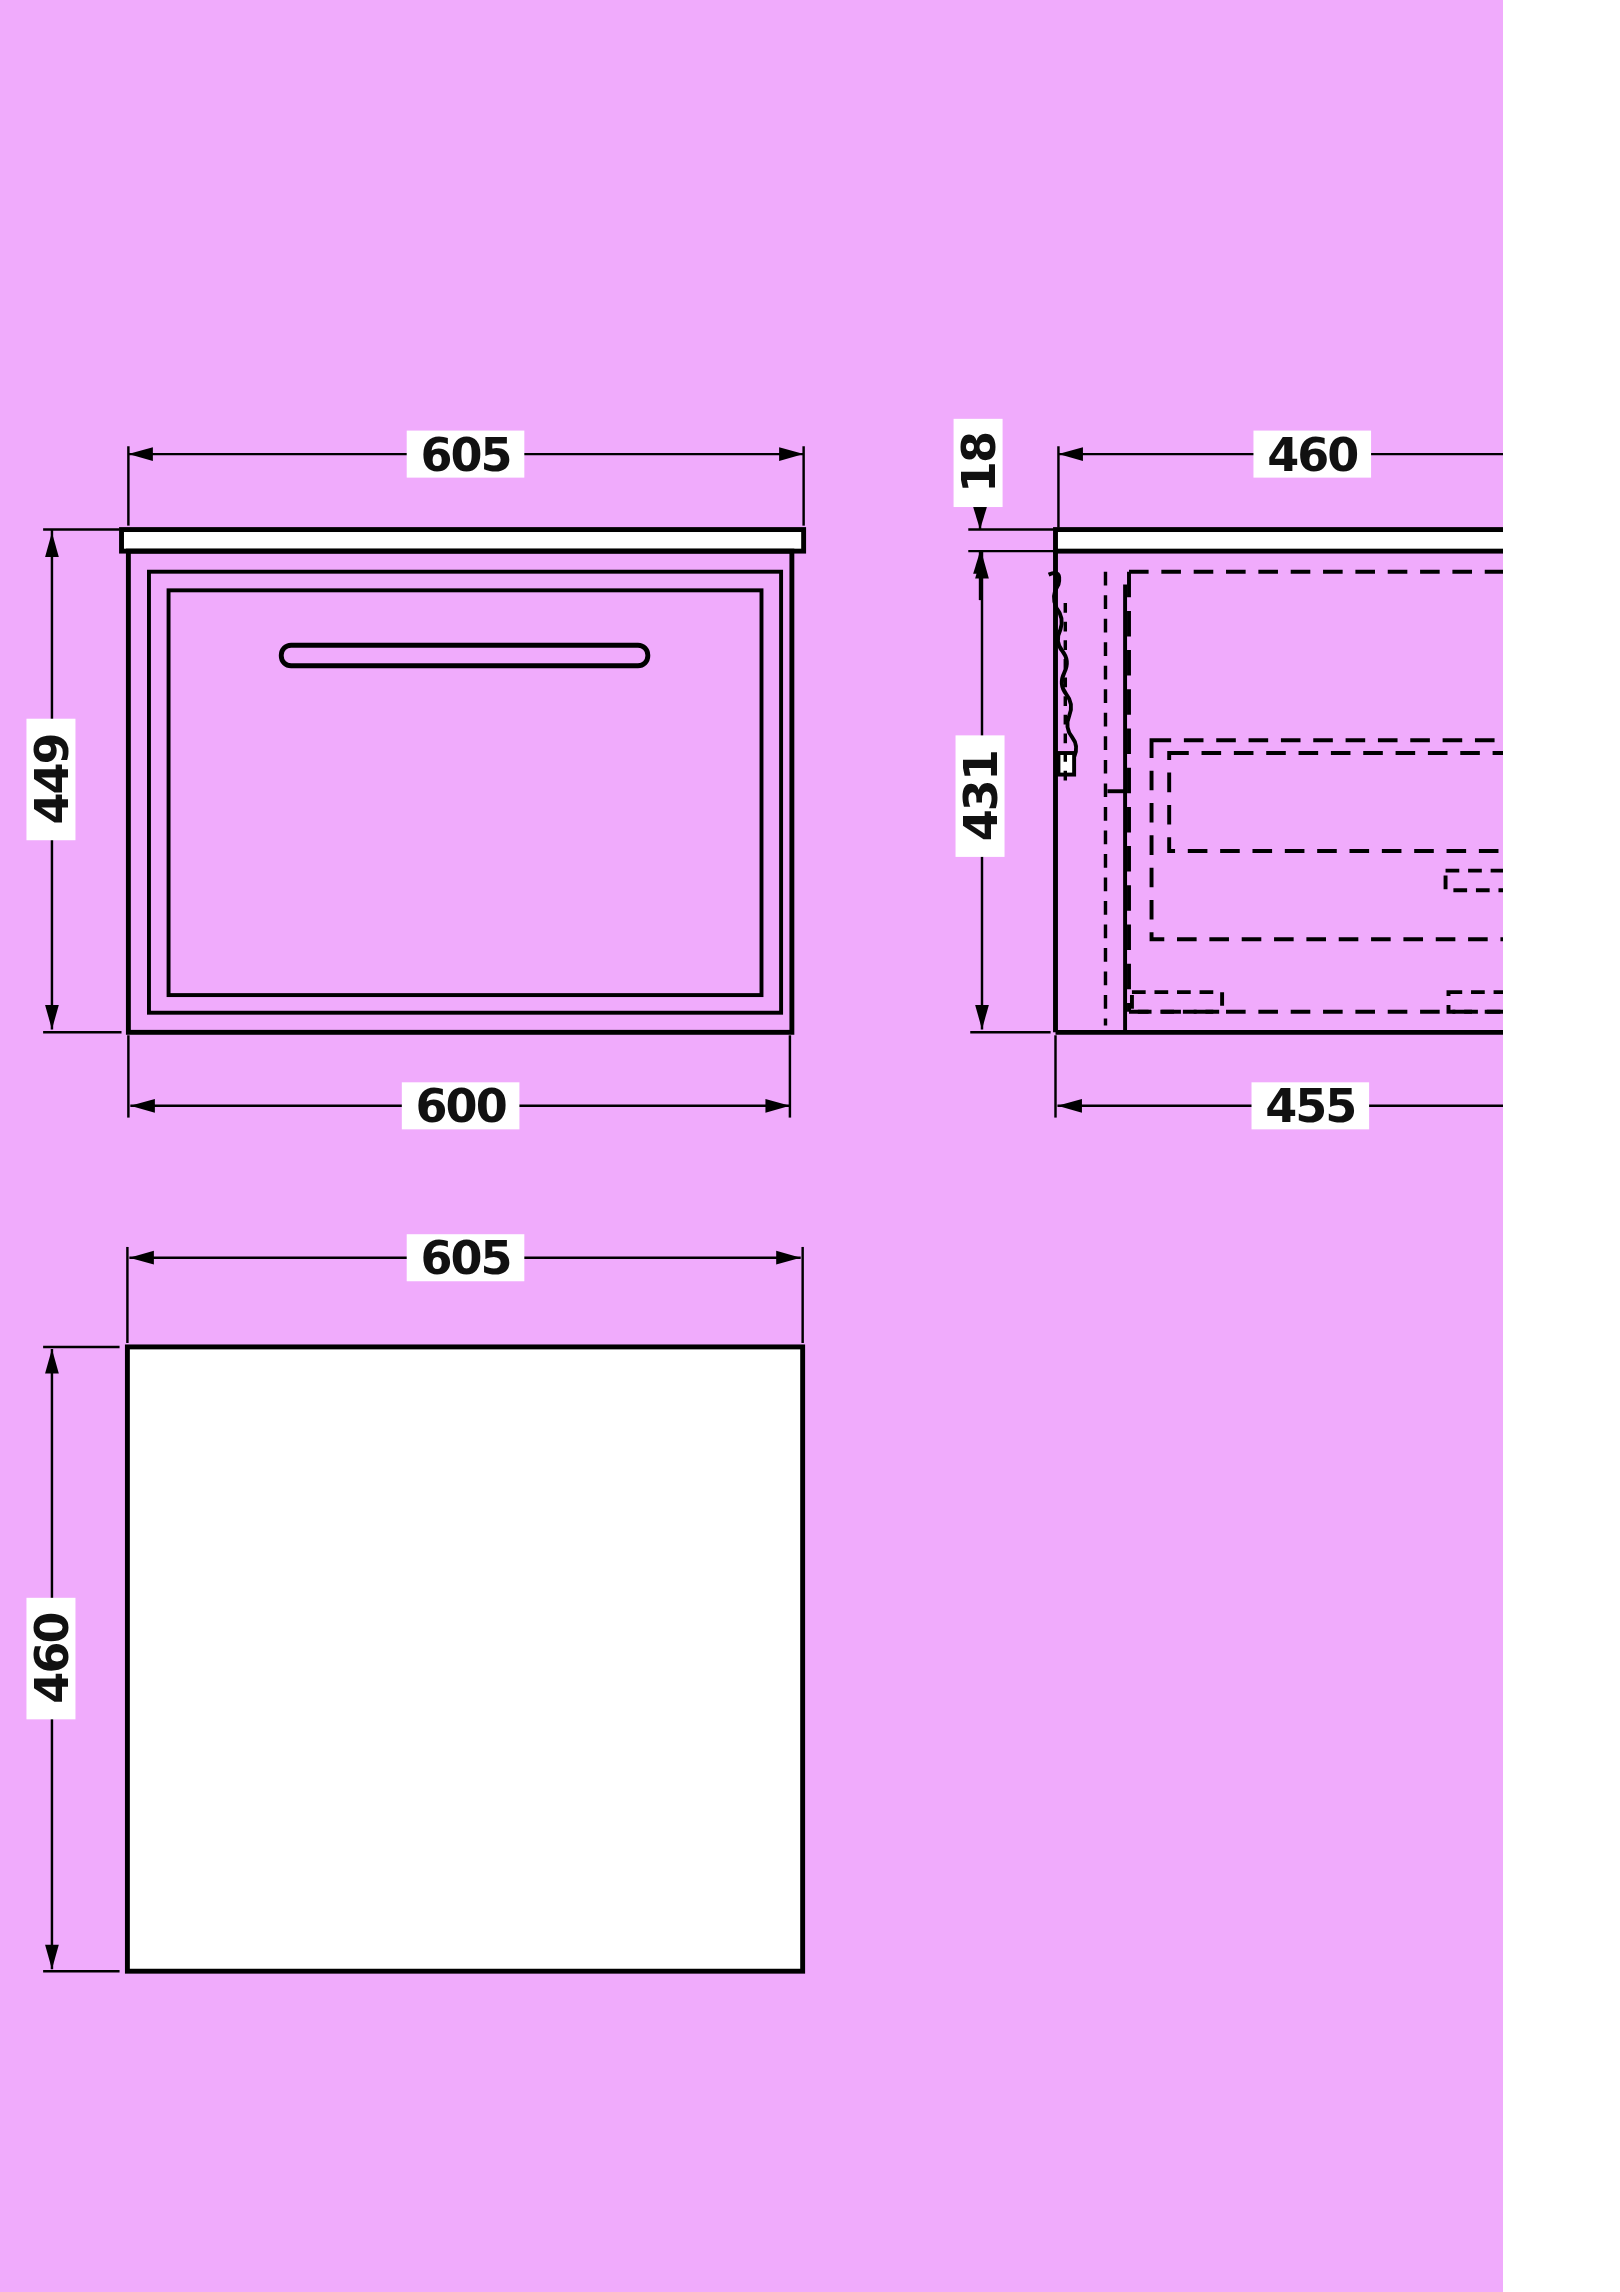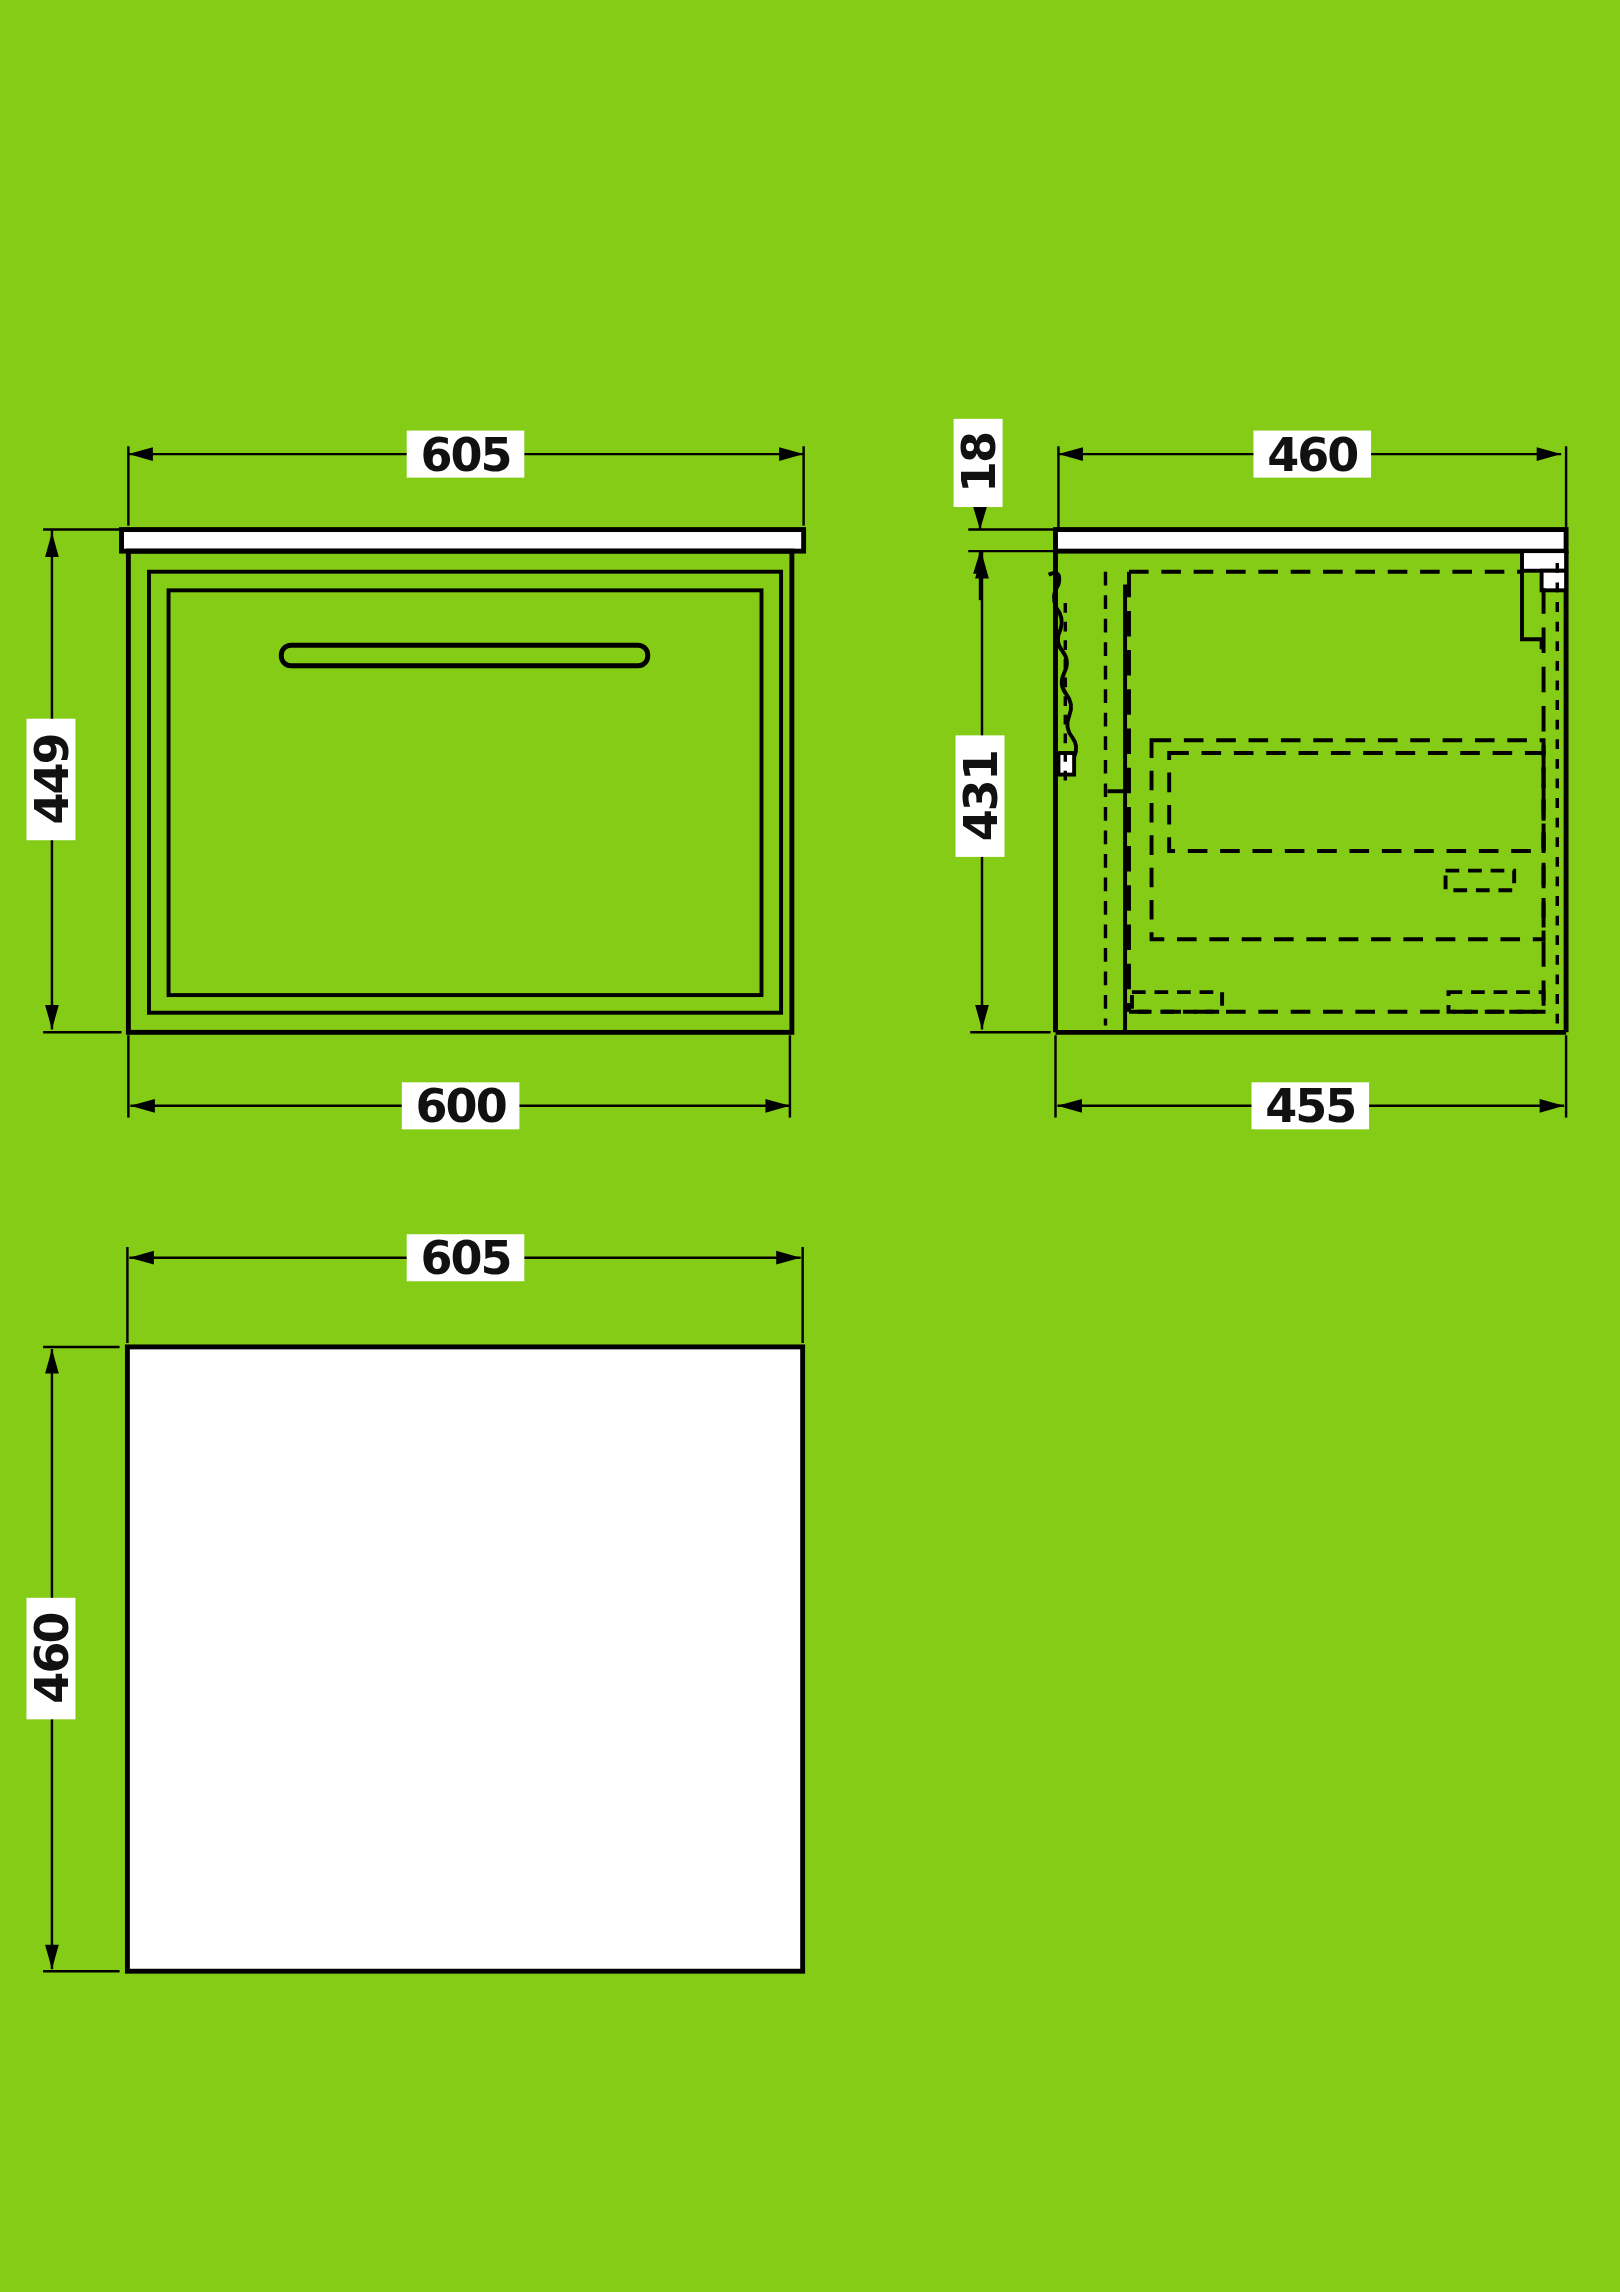--- a/index.html
+++ b/index.html
@@ -2,23 +2,23 @@
 <html><head>
 <meta charset="utf-8">
 <style>
   html, body {
     margin: 0;
     padding: 0;
     background: #ffffff;
   }
   .canvas {
     position: relative;
-    width: 1620px;
+    width: 1503px;
     height: 2293px;
-    background: #84cc16;
+    background: #f0abfc;
     overflow: hidden;
   }
   svg.drawing {
     position: absolute;
     left: 0;
     top: 0;
     width: 1620px;
     height: 2293px;
     display: block;
   }

